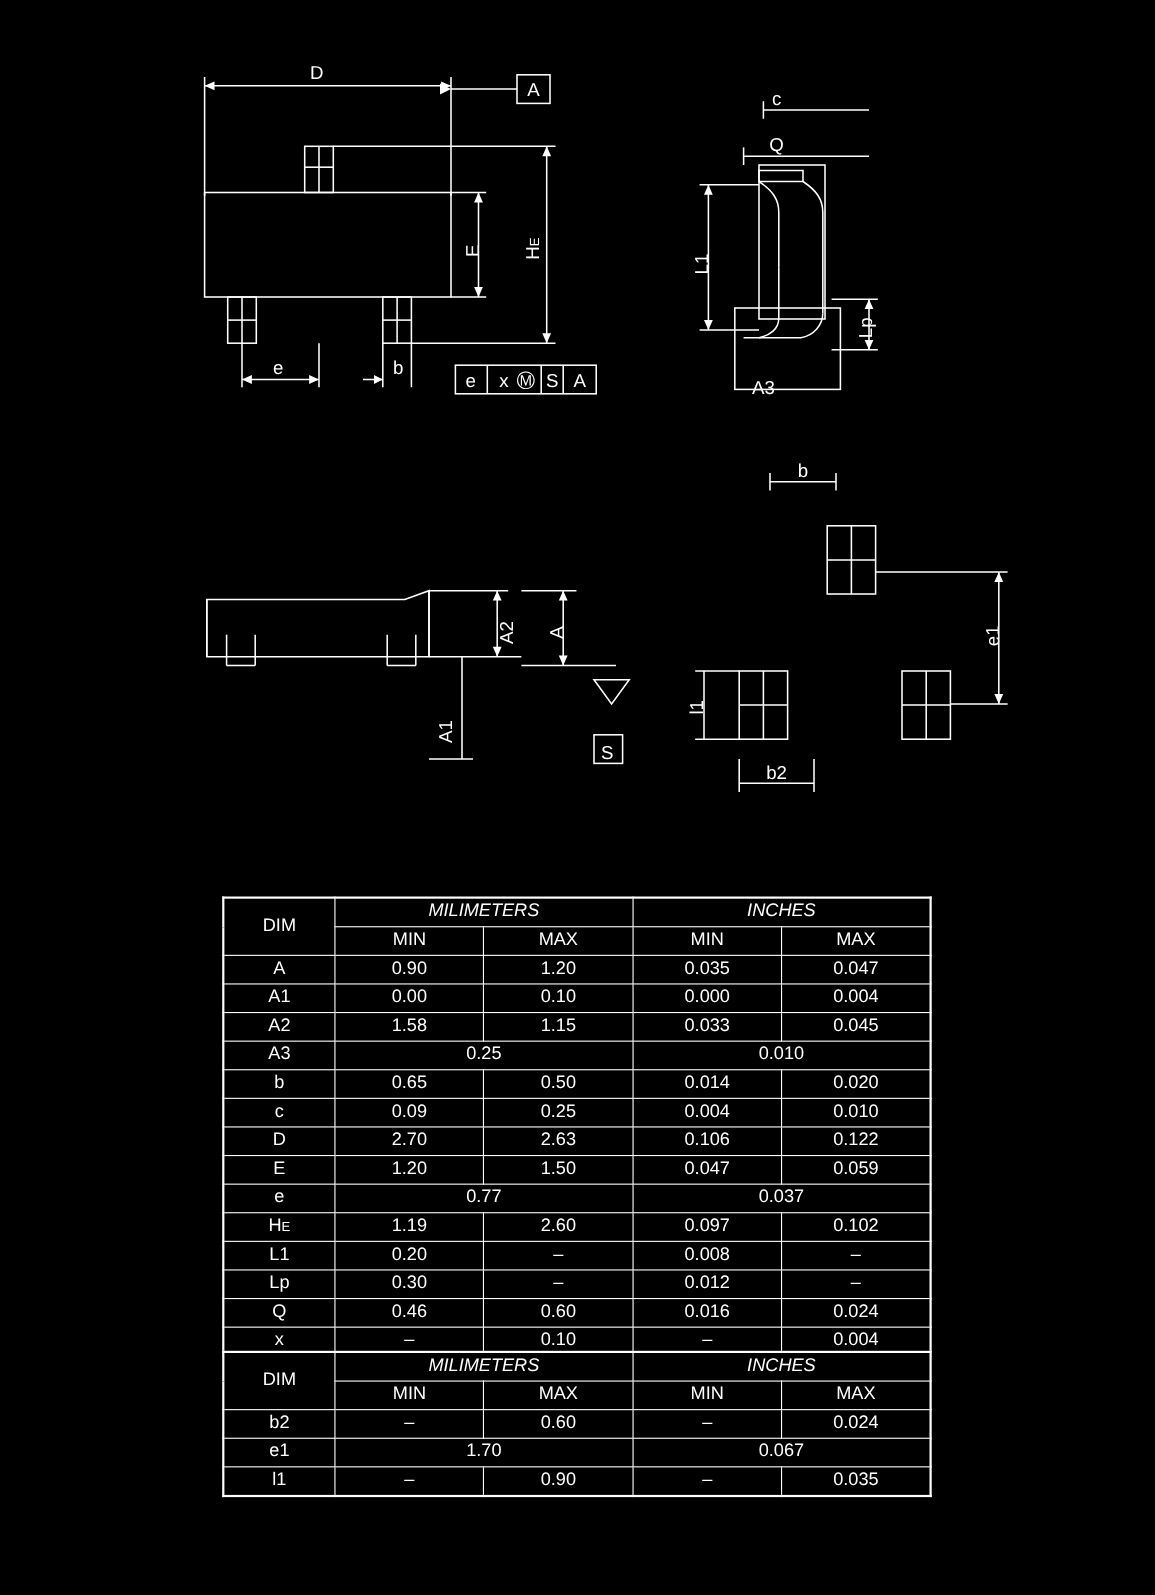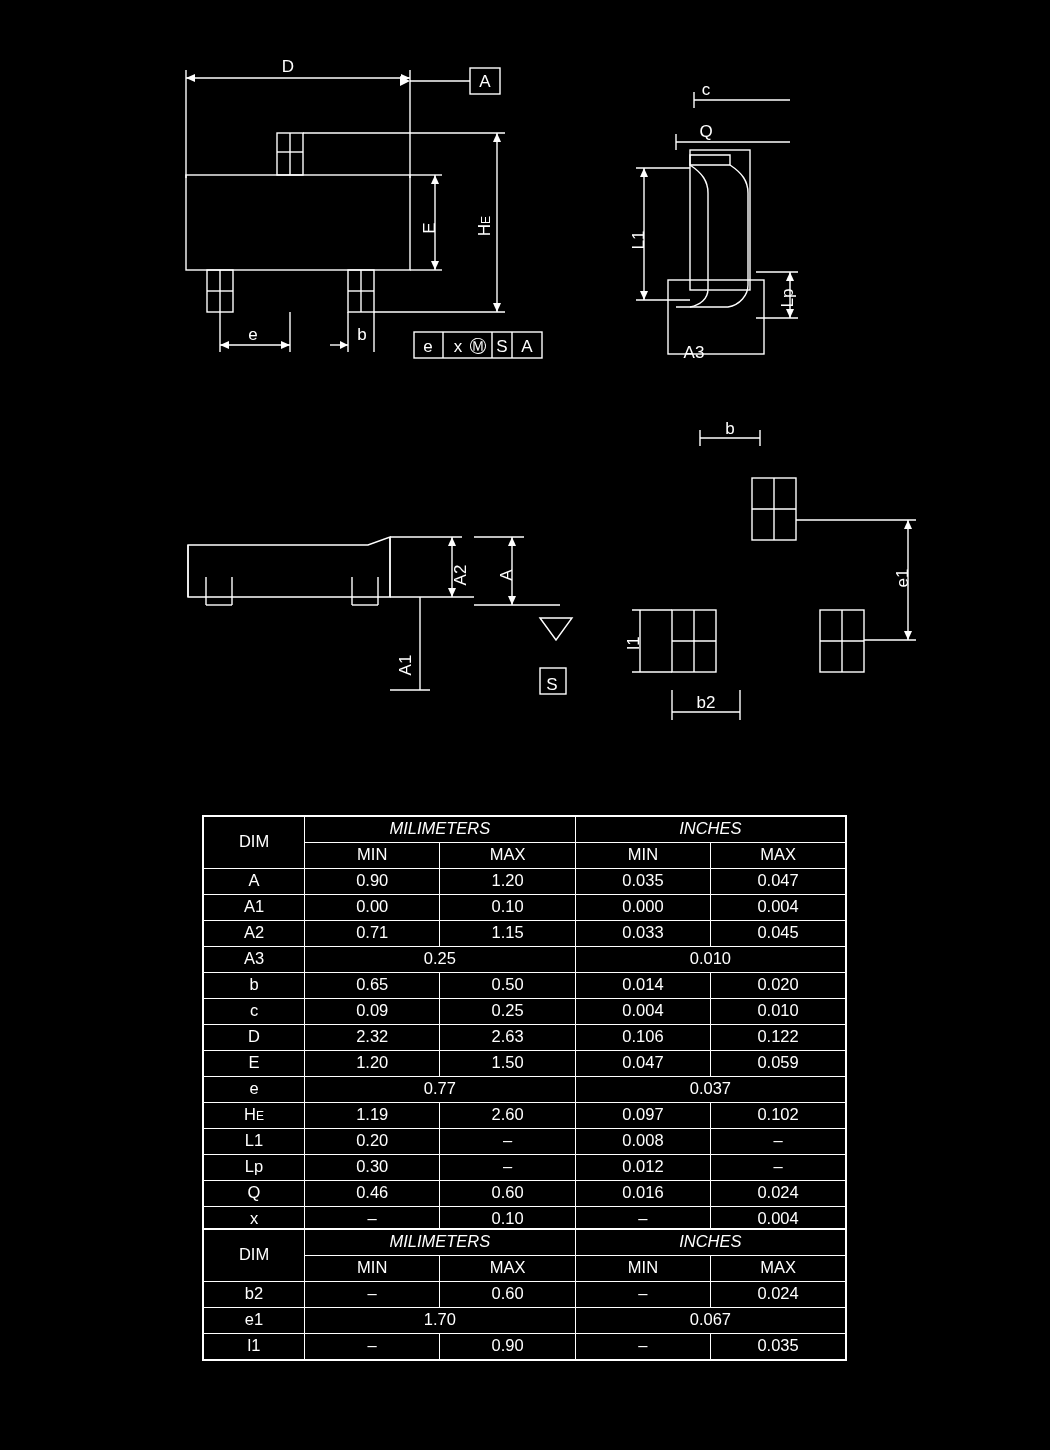--- a/index.html
+++ b/index.html
@@ -262,21 +262,21 @@
         </tr>
         <tr>
           <td class="dim-col">A1</td>
           <td class="val-col">0.00</td>
           <td class="val-col">0.10</td>
           <td class="val-col">0.000</td>
           <td class="val-col">0.004</td>
         </tr>
         <tr>
           <td class="dim-col">A2</td>
-          <td class="val-col">0.71</td>
+          <td class="val-col">1.58</td>
           <td class="val-col">1.15</td>
           <td class="val-col">0.033</td>
           <td class="val-col">0.045</td>
         </tr>
         <tr>
           <td class="dim-col">A3</td>
           <td class="val-col" colspan="2">0.25</td>
           <td class="val-col" colspan="2">0.010</td>
         </tr>
         <tr>
@@ -288,21 +288,21 @@
         </tr>
         <tr>
           <td class="dim-col">c</td>
           <td class="val-col">0.09</td>
           <td class="val-col">0.25</td>
           <td class="val-col">0.004</td>
           <td class="val-col">0.010</td>
         </tr>
         <tr>
           <td class="dim-col">D</td>
-          <td class="val-col">2.32</td>
+          <td class="val-col">2.70</td>
           <td class="val-col">2.63</td>
           <td class="val-col">0.106</td>
           <td class="val-col">0.122</td>
         </tr>
         <tr>
           <td class="dim-col">E</td>
           <td class="val-col">1.20</td>
           <td class="val-col">1.50</td>
           <td class="val-col">0.047</td>
           <td class="val-col">0.059</td>

